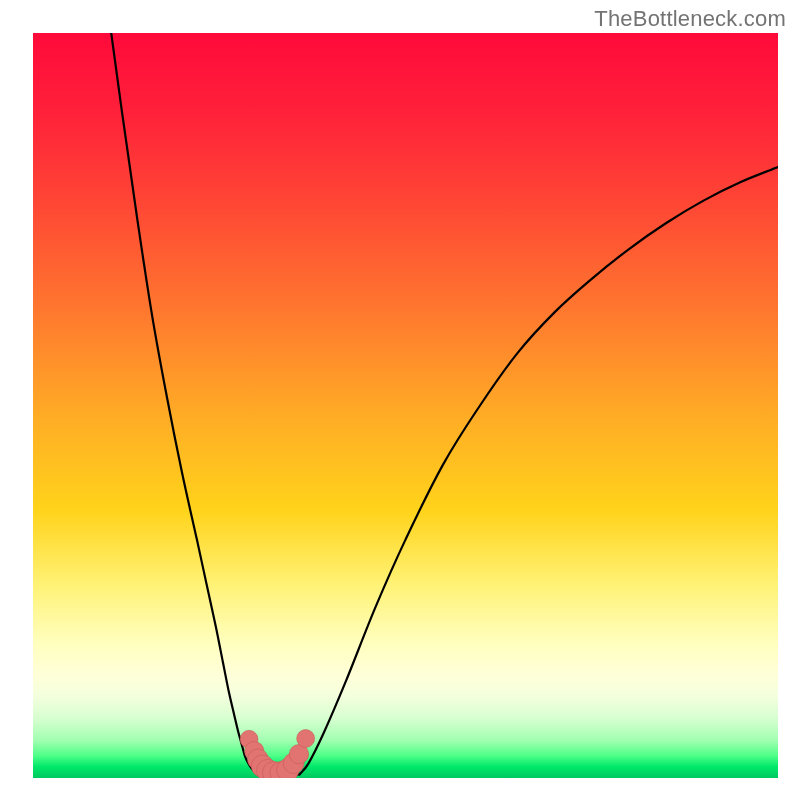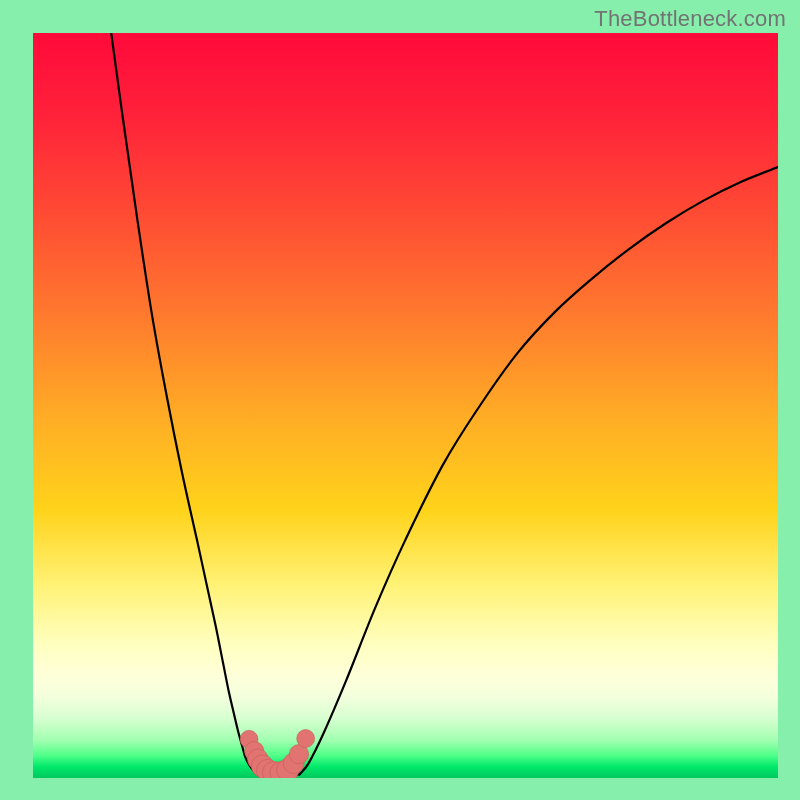--- a/index.html
+++ b/index.html
@@ -8,21 +8,21 @@
     width: 800px;
     height: 800px;
     overflow: hidden;
     background: #000;
     font-family: Arial, Helvetica, sans-serif;
   }
   .frame {
     position: relative;
     width: 800px;
     height: 800px;
-    background: #86efac;
+    background: #ffffff;
   }
   .plot-area {
     position: absolute;
     left: 33px;
     top: 33px;
     width: 745px;
     height: 745px;
     background: linear-gradient(to bottom,
       #ff0a3a 0%,
       #ff1f3a 10%,

